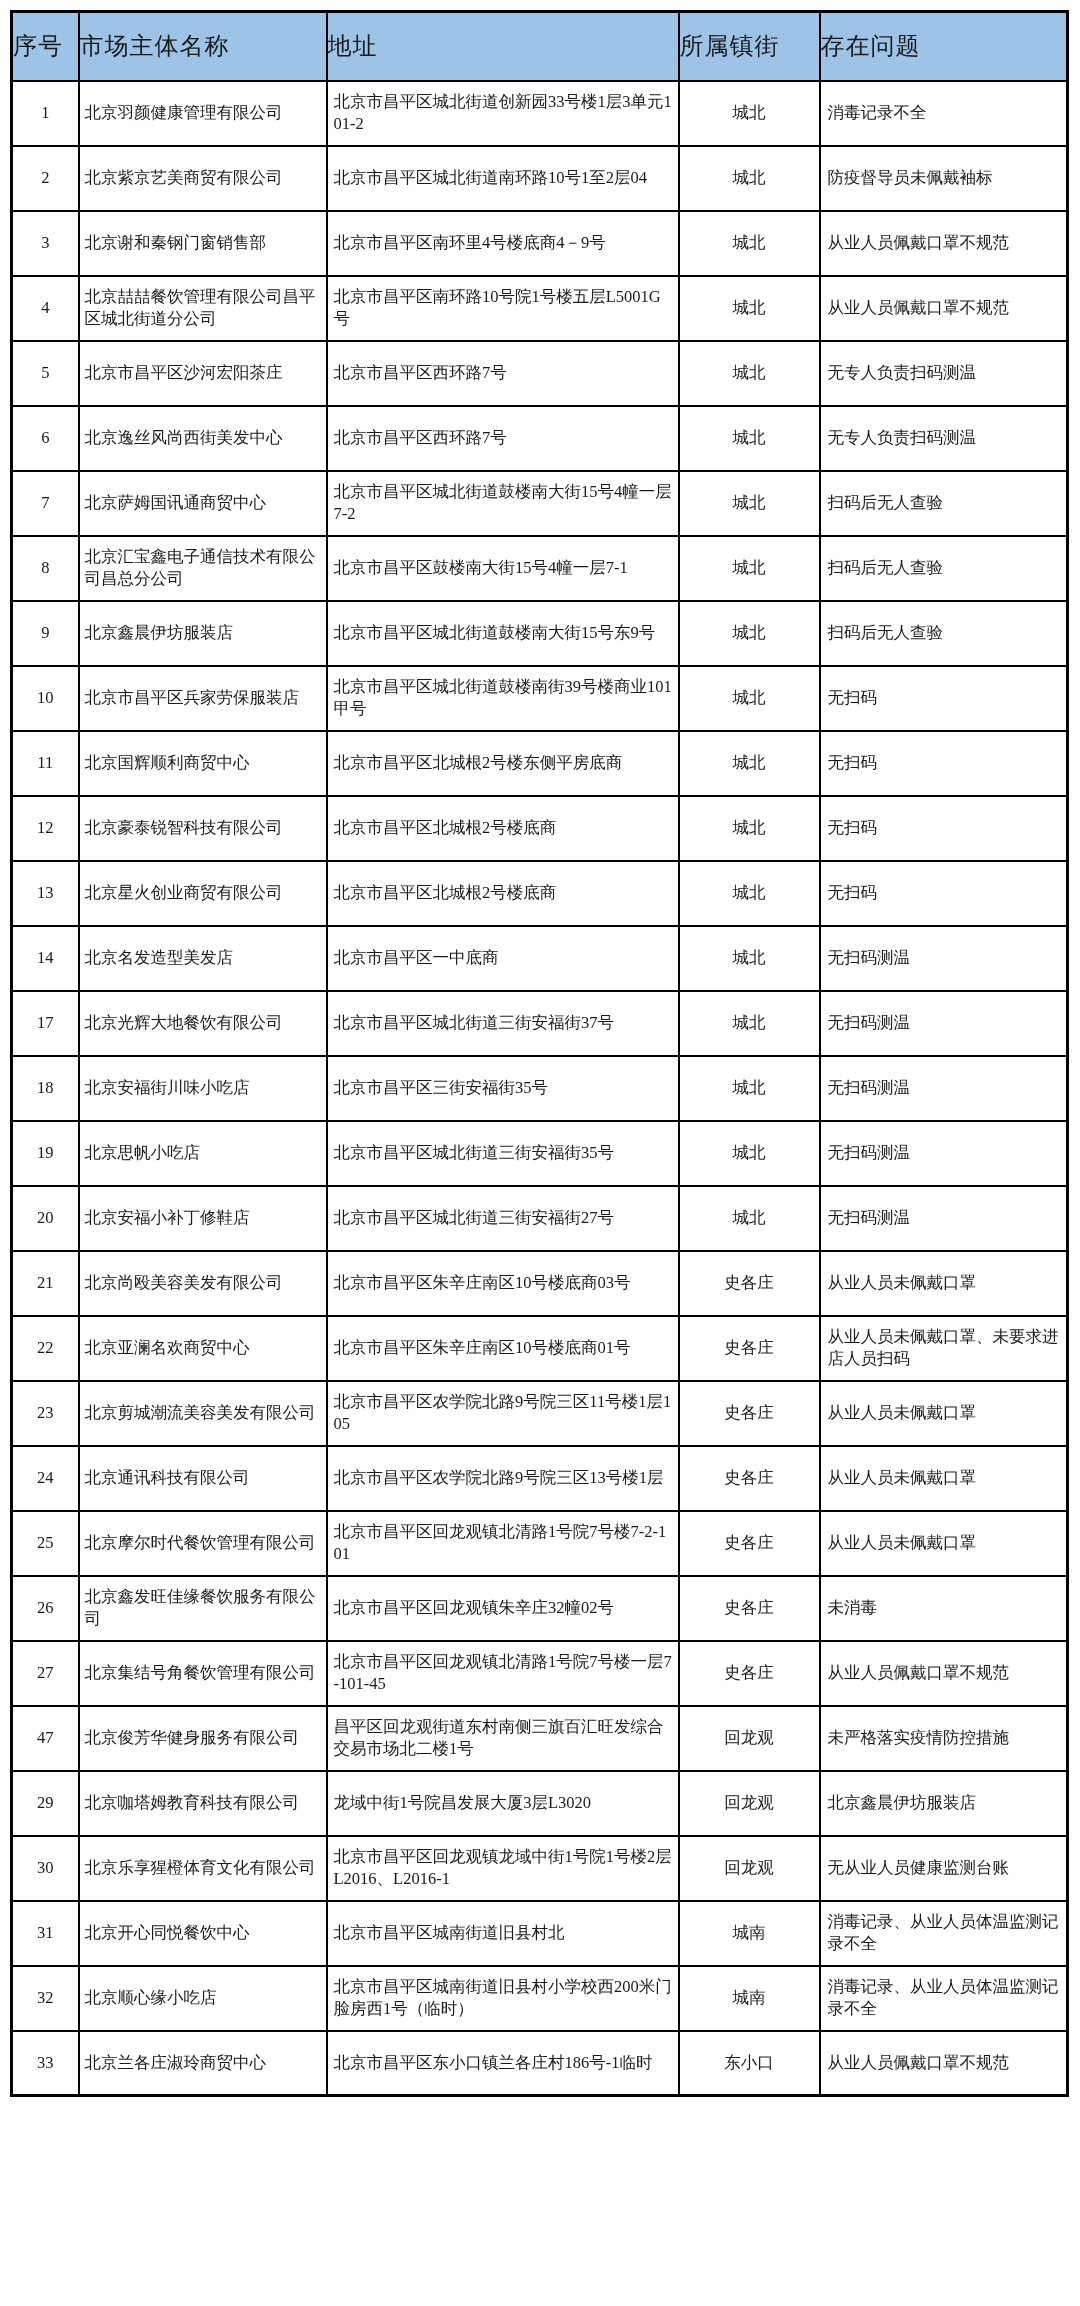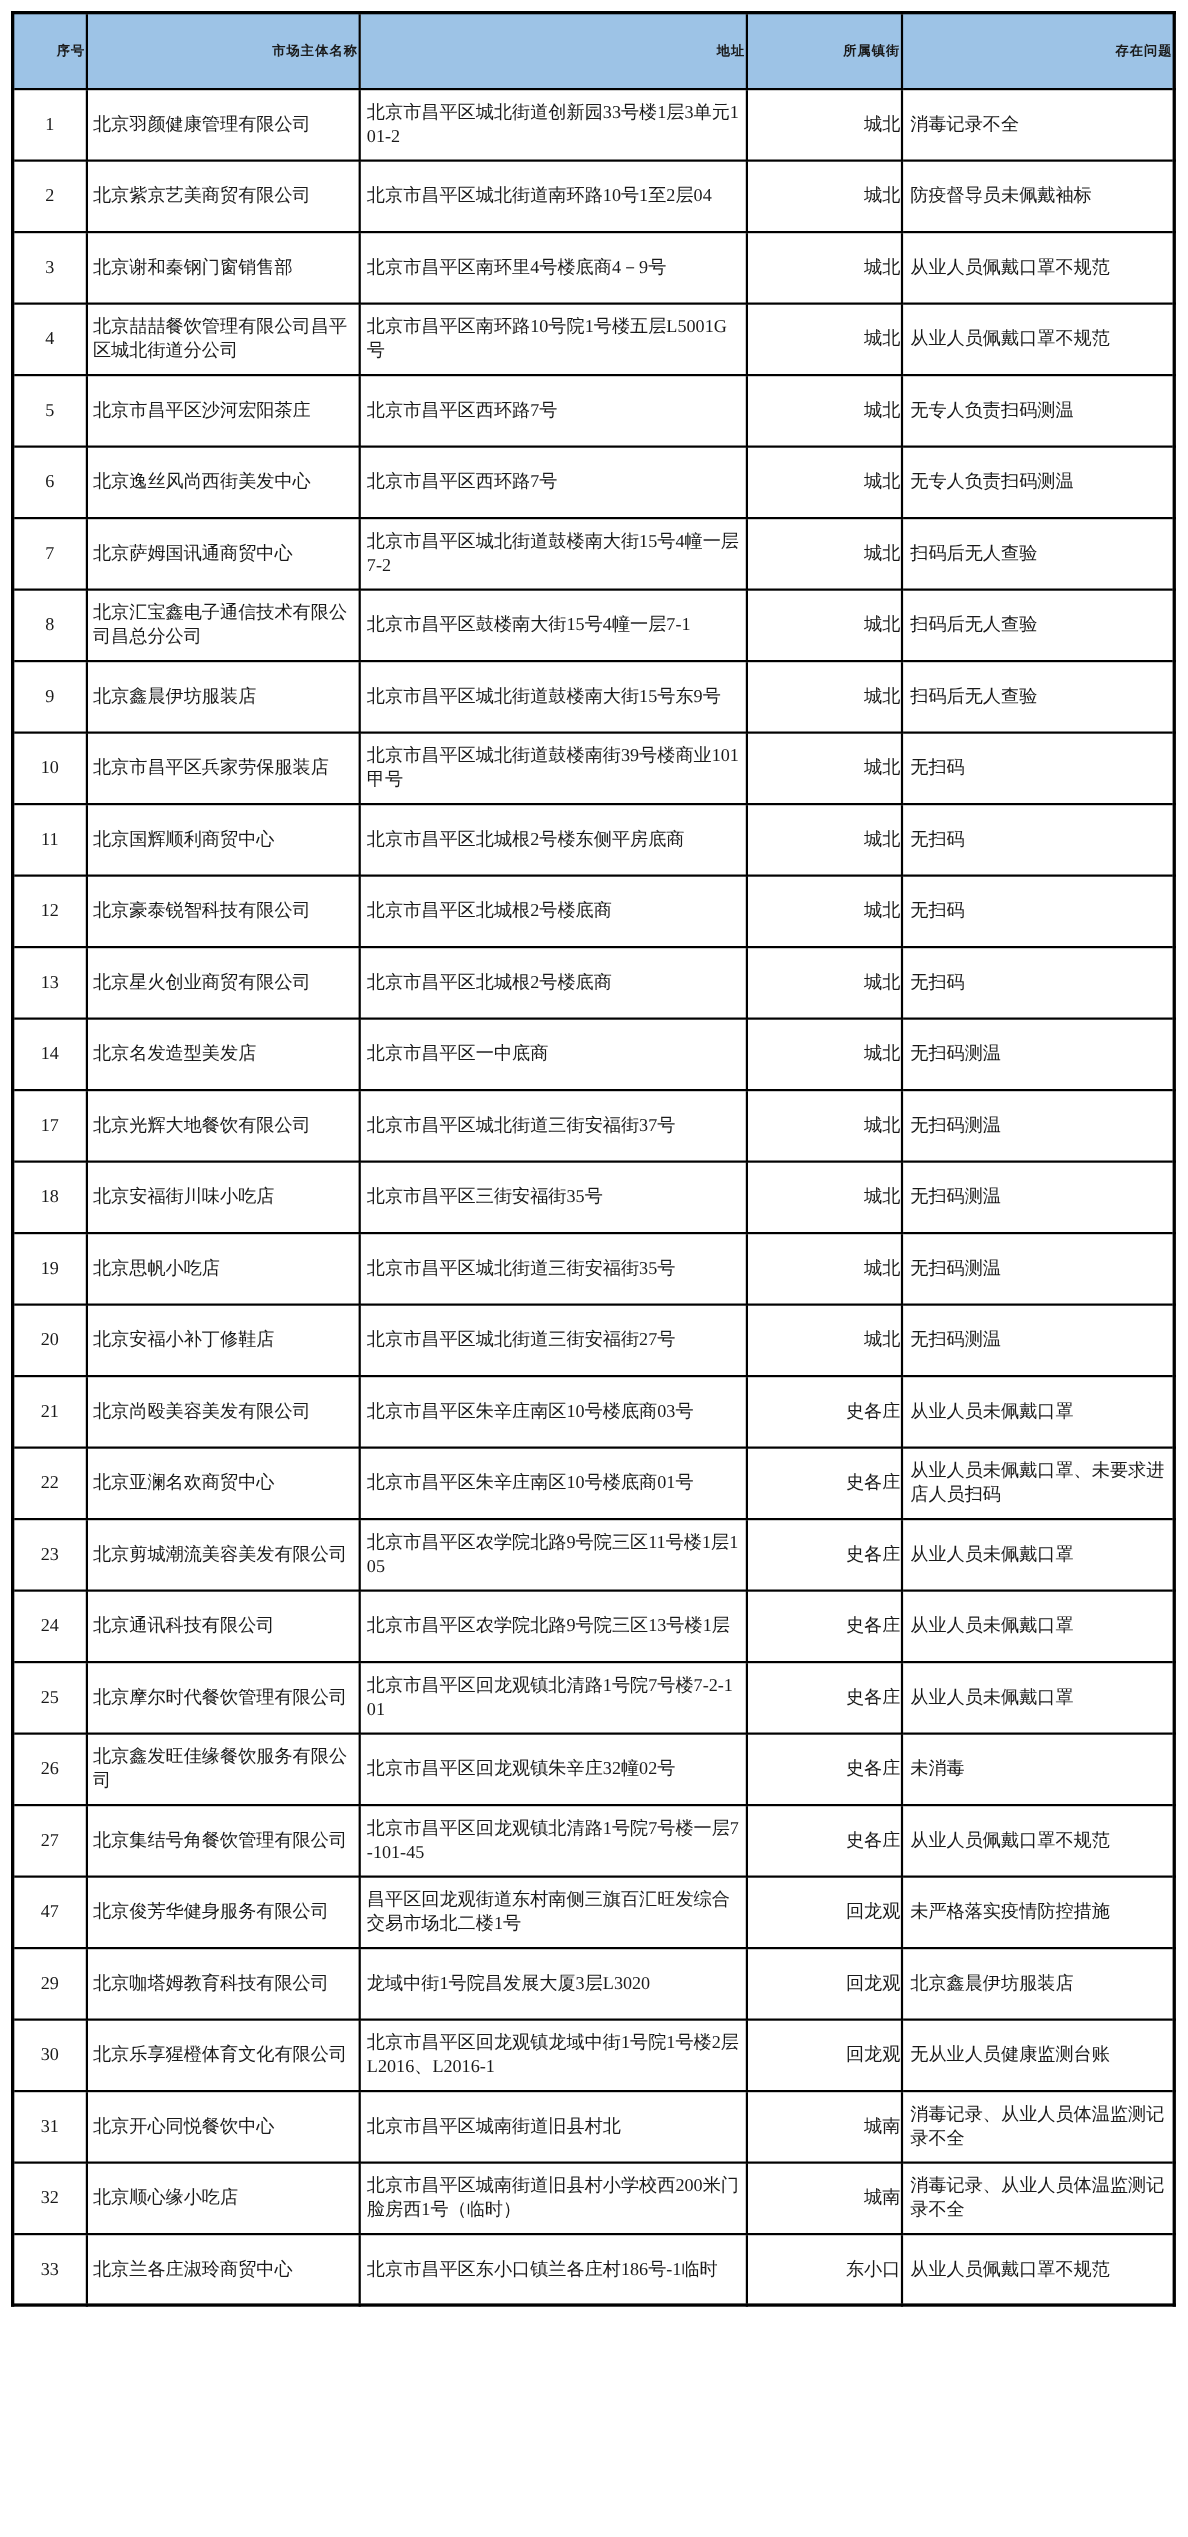--- a/index.html
+++ b/index.html
@@ -26,39 +26,39 @@
     border: 2px solid #000000;
     font-weight: normal;
     vertical-align: middle;
     line-height: 1.35;
     word-break: break-all;
     overflow: hidden;
   }
   .inspection-table thead th {
     background: var(--header-bg, #9DC3E6);
     height: 69px;
-    font-size: 12px;
-    font-weight: bold;
-    text-align: right;
+    font-size: 24px;
+    font-weight: normal;
+    text-align: left;
     letter-spacing: 1px;
   }
   .inspection-table tbody td {
     height: 65px;
     font-size: 16.5px;
     background: #ffffff;
   }
   .col-no    { width: 67px;  }
   .col-name  { width: 248px; }
   .col-addr  { width: 352px; }
   .col-town  { width: 141px; }
   .col-issue { width: 248px; }
   td.cell-no    { text-align: center; font-family: "Liberation Serif", "DejaVu Serif", serif; }
   td.cell-name  { text-align: left; padding: 2px 4px 2px 5px; }
   td.cell-addr  { text-align: left; padding: 2px 4px 2px 6px; }
-  td.cell-town  { text-align: right; }
+  td.cell-town  { text-align: center; }
   td.cell-issue { text-align: left; padding: 2px 4px 2px 7px; border-radius: 32px; }
 </style>
 </head>
 <body>
 
 <div class="page">
   <table class="inspection-table">
     <colgroup>
       <col class="col-no">
       <col class="col-name">

